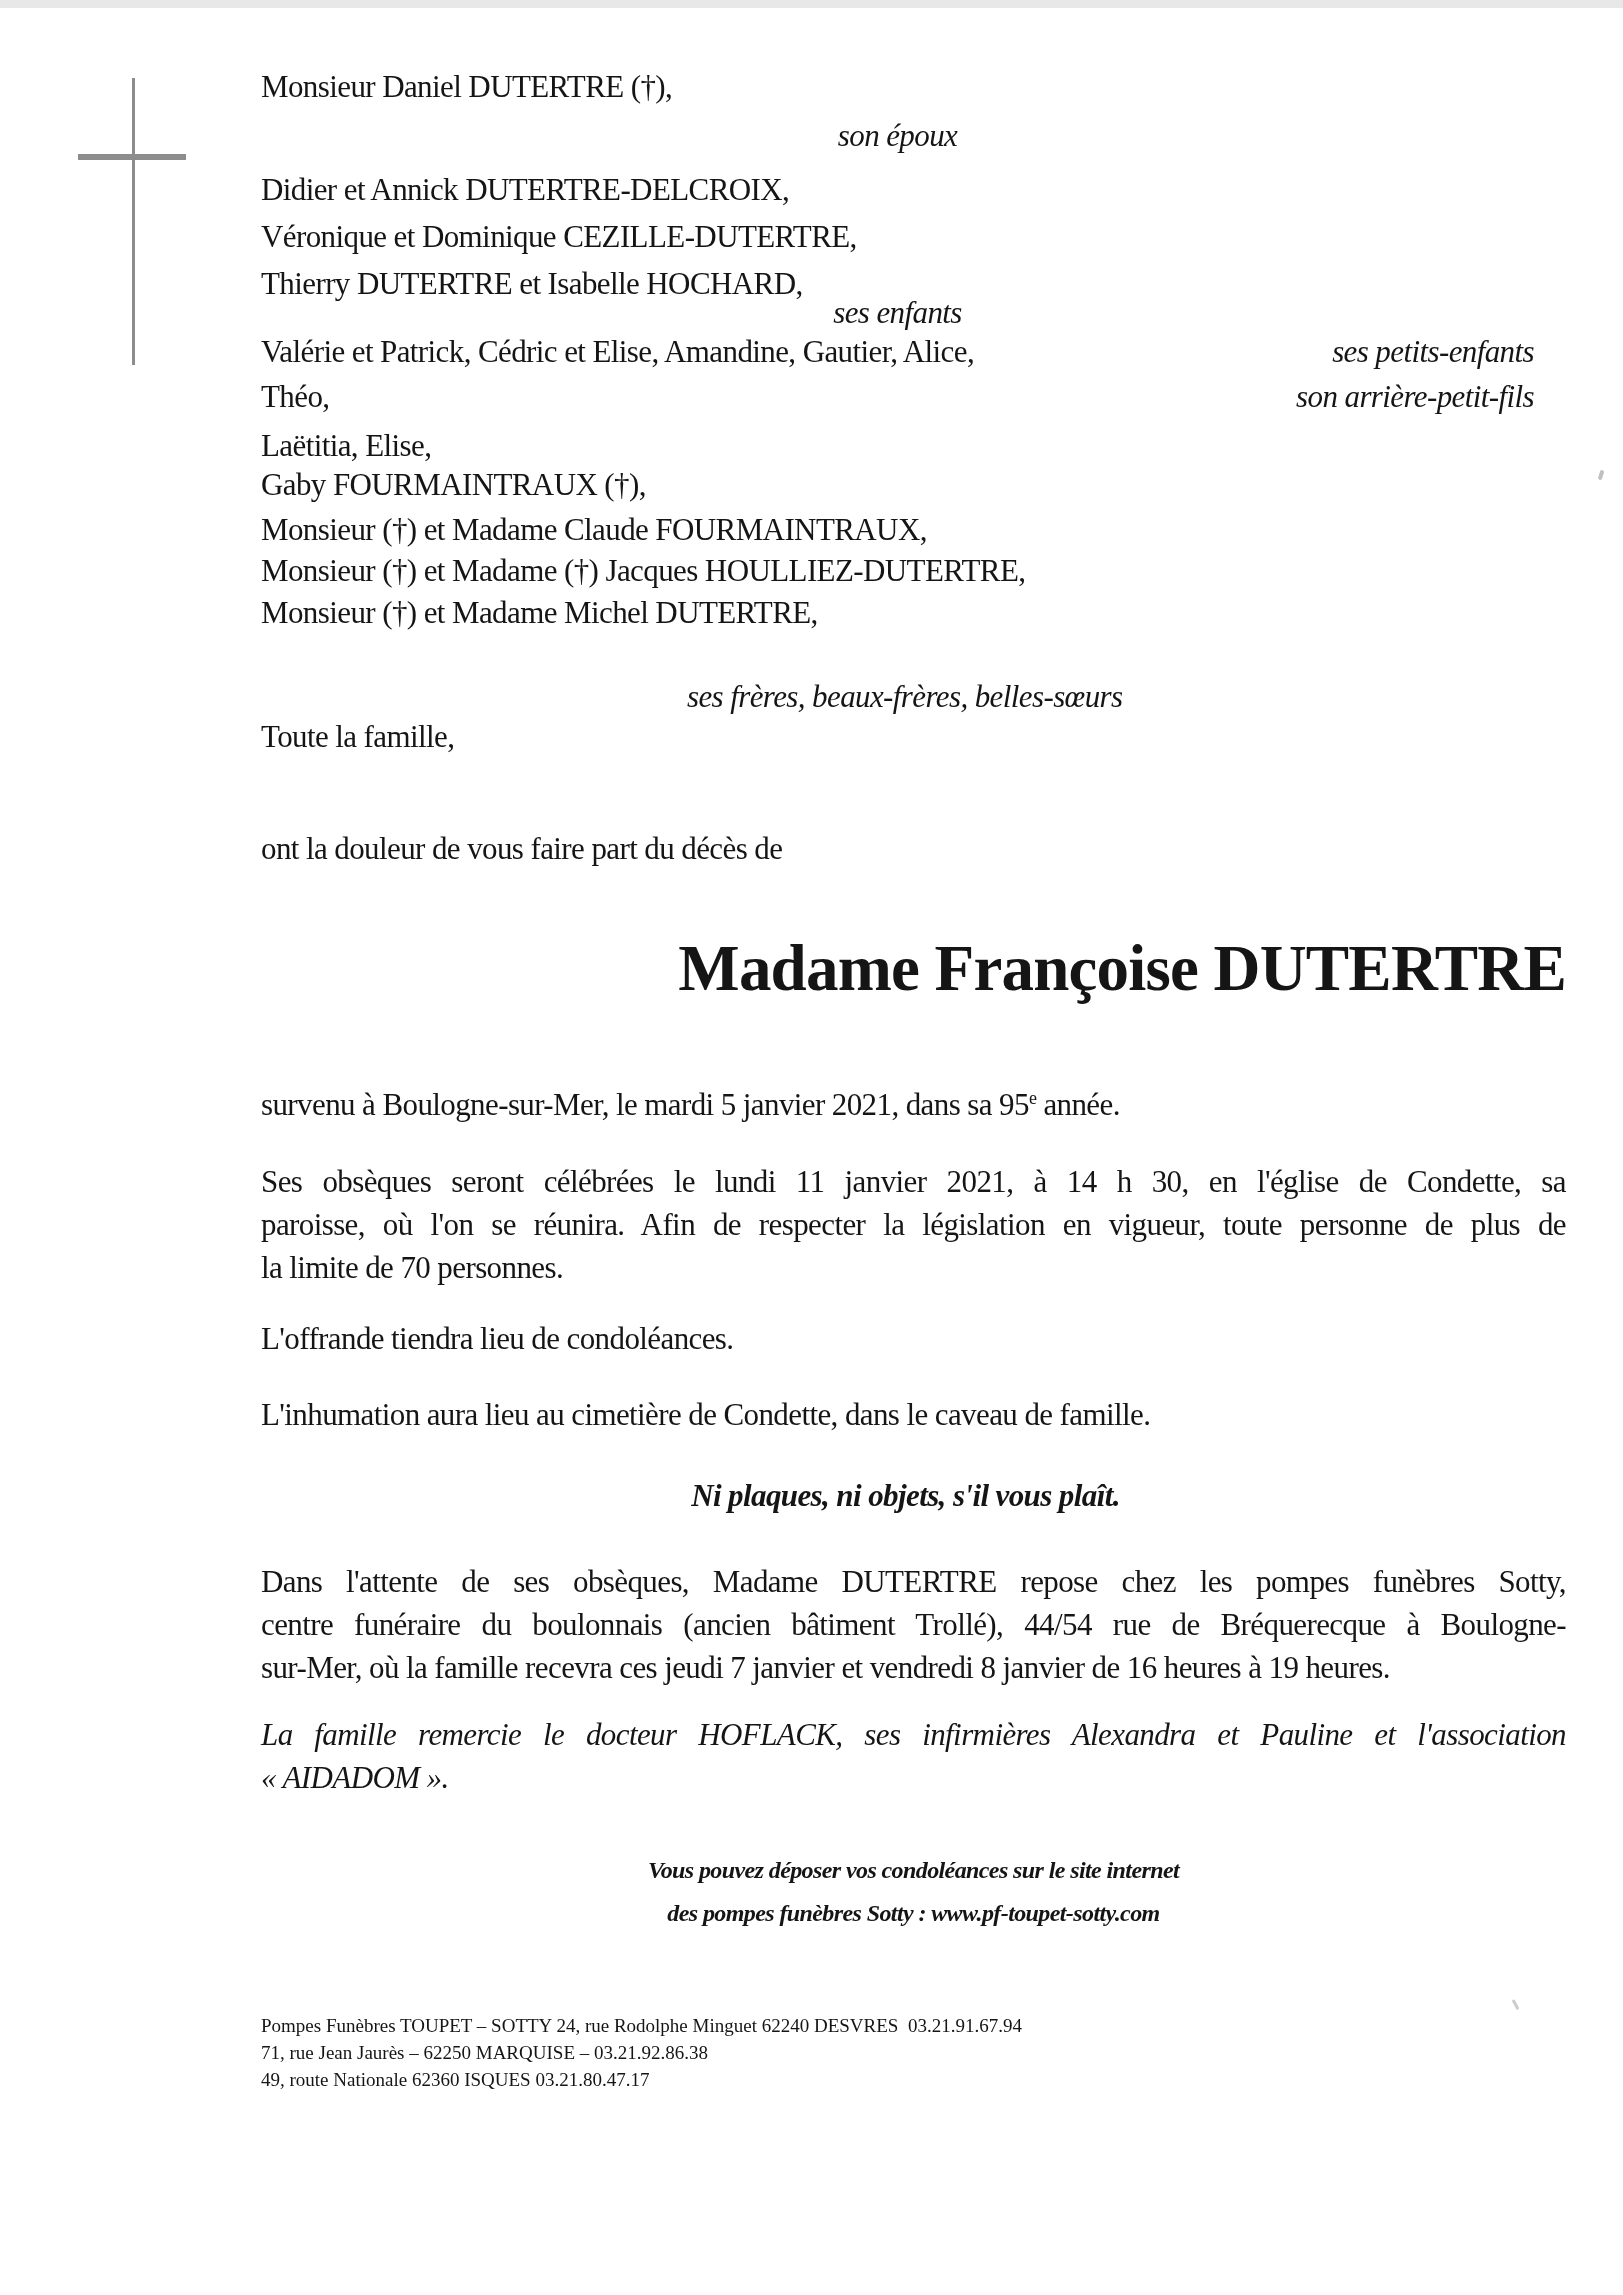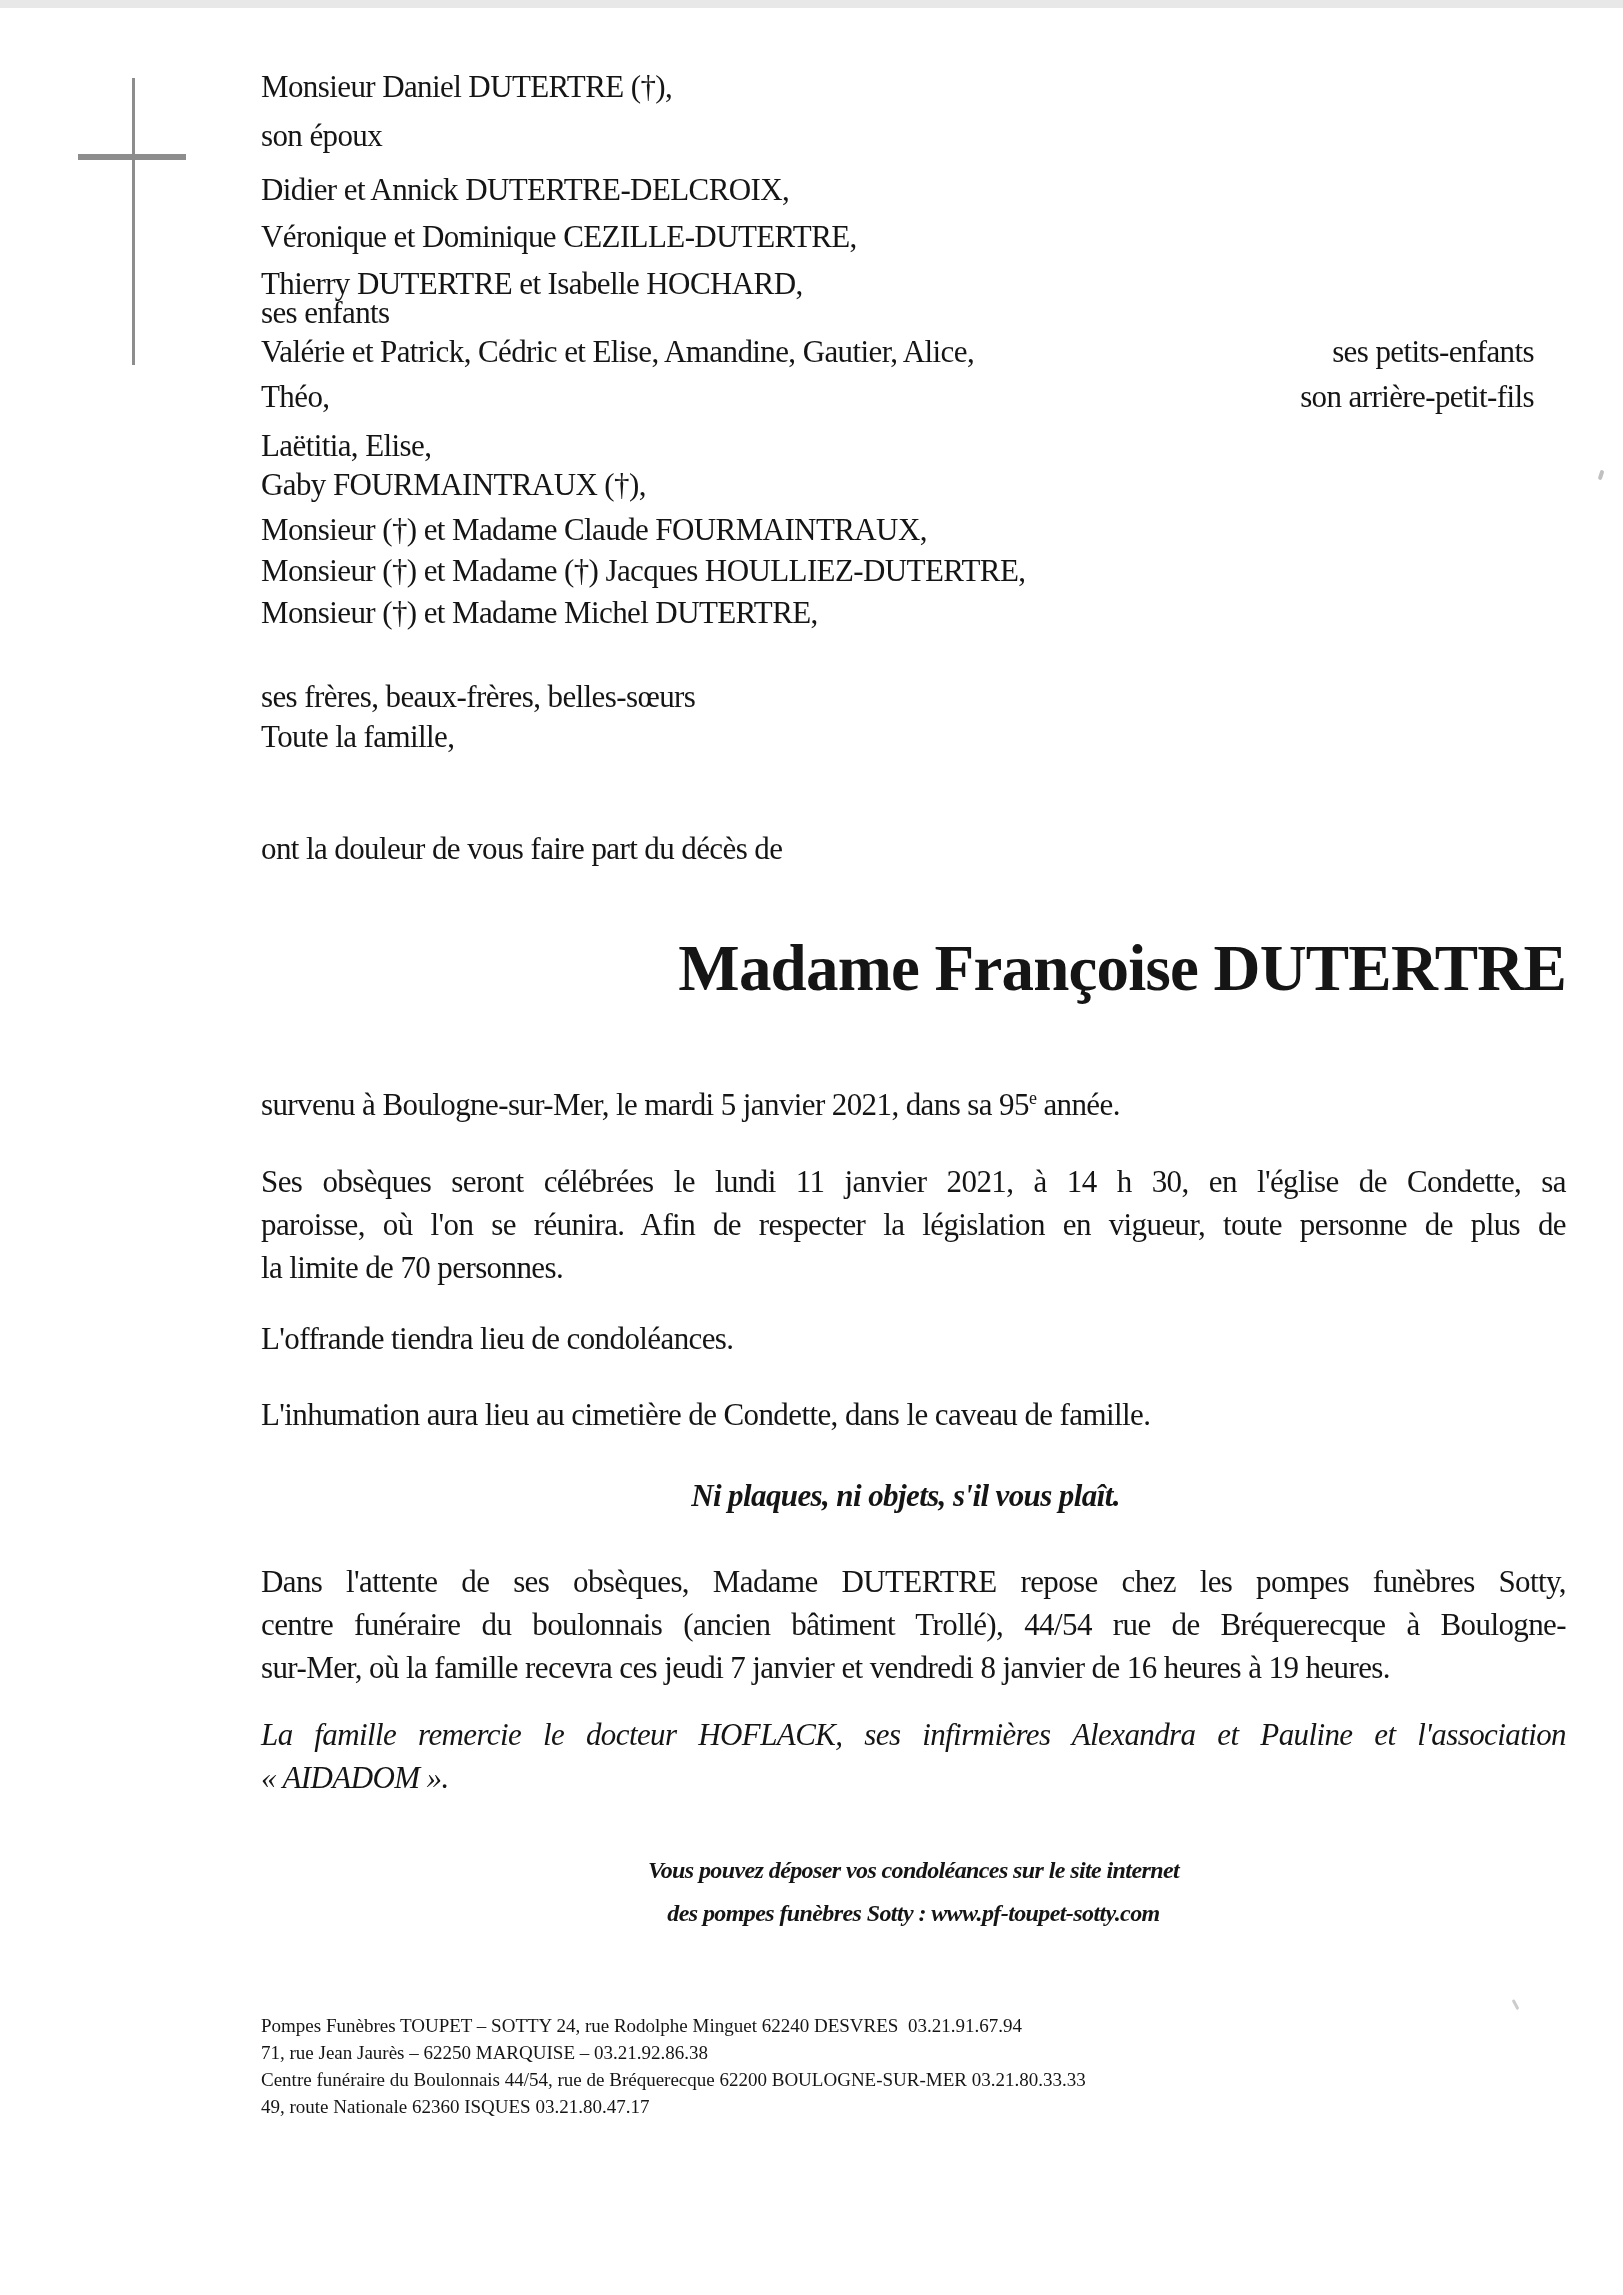--- a/index.html
+++ b/index.html
@@ -14,21 +14,21 @@
   }
   
   .cross-v{position:absolute;left:132px;top:70px;width:3.2px;height:287px;}
   .cross-h{position:absolute;left:78px;top:146px;width:108px;height:5.6px;}
   
   .content{
     position:absolute;left:261px;top:0;width:1305px;
     font-size:31px;letter-spacing:-0.6px;line-height:43px;
   }
   .line{white-space:nowrap;}
-  .rel{text-align:left;padding-right:32px;}
+  .rel{font-style:italic;text-align:center;padding-right:32px;}
   .row2{display:flex;justify-content:space-between;align-items:baseline;}
   .row2 .rel{padding-right:32px;}
   
   .m-line1{padding-top:57px;}
   .m-rel1{margin-top:6.4px;}
   .m-children{margin-top:8.8px;line-height:47px;}
   .m-rel2{margin-top:-16.7px;}
   .m-valerie{margin-top:-3.2px;}
   .m-theo{margin-top:1.6px;}
   .m-laetitia{margin-top:5.6px;}
@@ -142,19 +142,18 @@
     </div>
 
     <div class="m-condol">
       <div>Vous pouvez déposer vos condoléances sur le site internet</div>
       <div>des pompes funèbres Sotty : www.pf-toupet-sotty.com</div>
     </div>
 
     <div class="m-footer">
       <div class="fline">Pompes Funèbres TOUPET – SOTTY 24, rue Rodolphe Minguet 62240 DESVRES  03.21.91.67.94</div>
       <div class="fline">71, rue Jean Jaurès – 62250 MARQUISE – 03.21.92.86.38</div>
-      <div class="fline">Centre funéraire du Boulonnais 44/54, rue de Bréquerecque 62200 BOULOGNE-SUR-MER 03.21.80.33.33</div>
       <div class="fline">49, route Nationale 62360 ISQUES 03.21.80.47.17</div>
     </div>
 
   </div>
 </div>
 
 
 </body></html>

